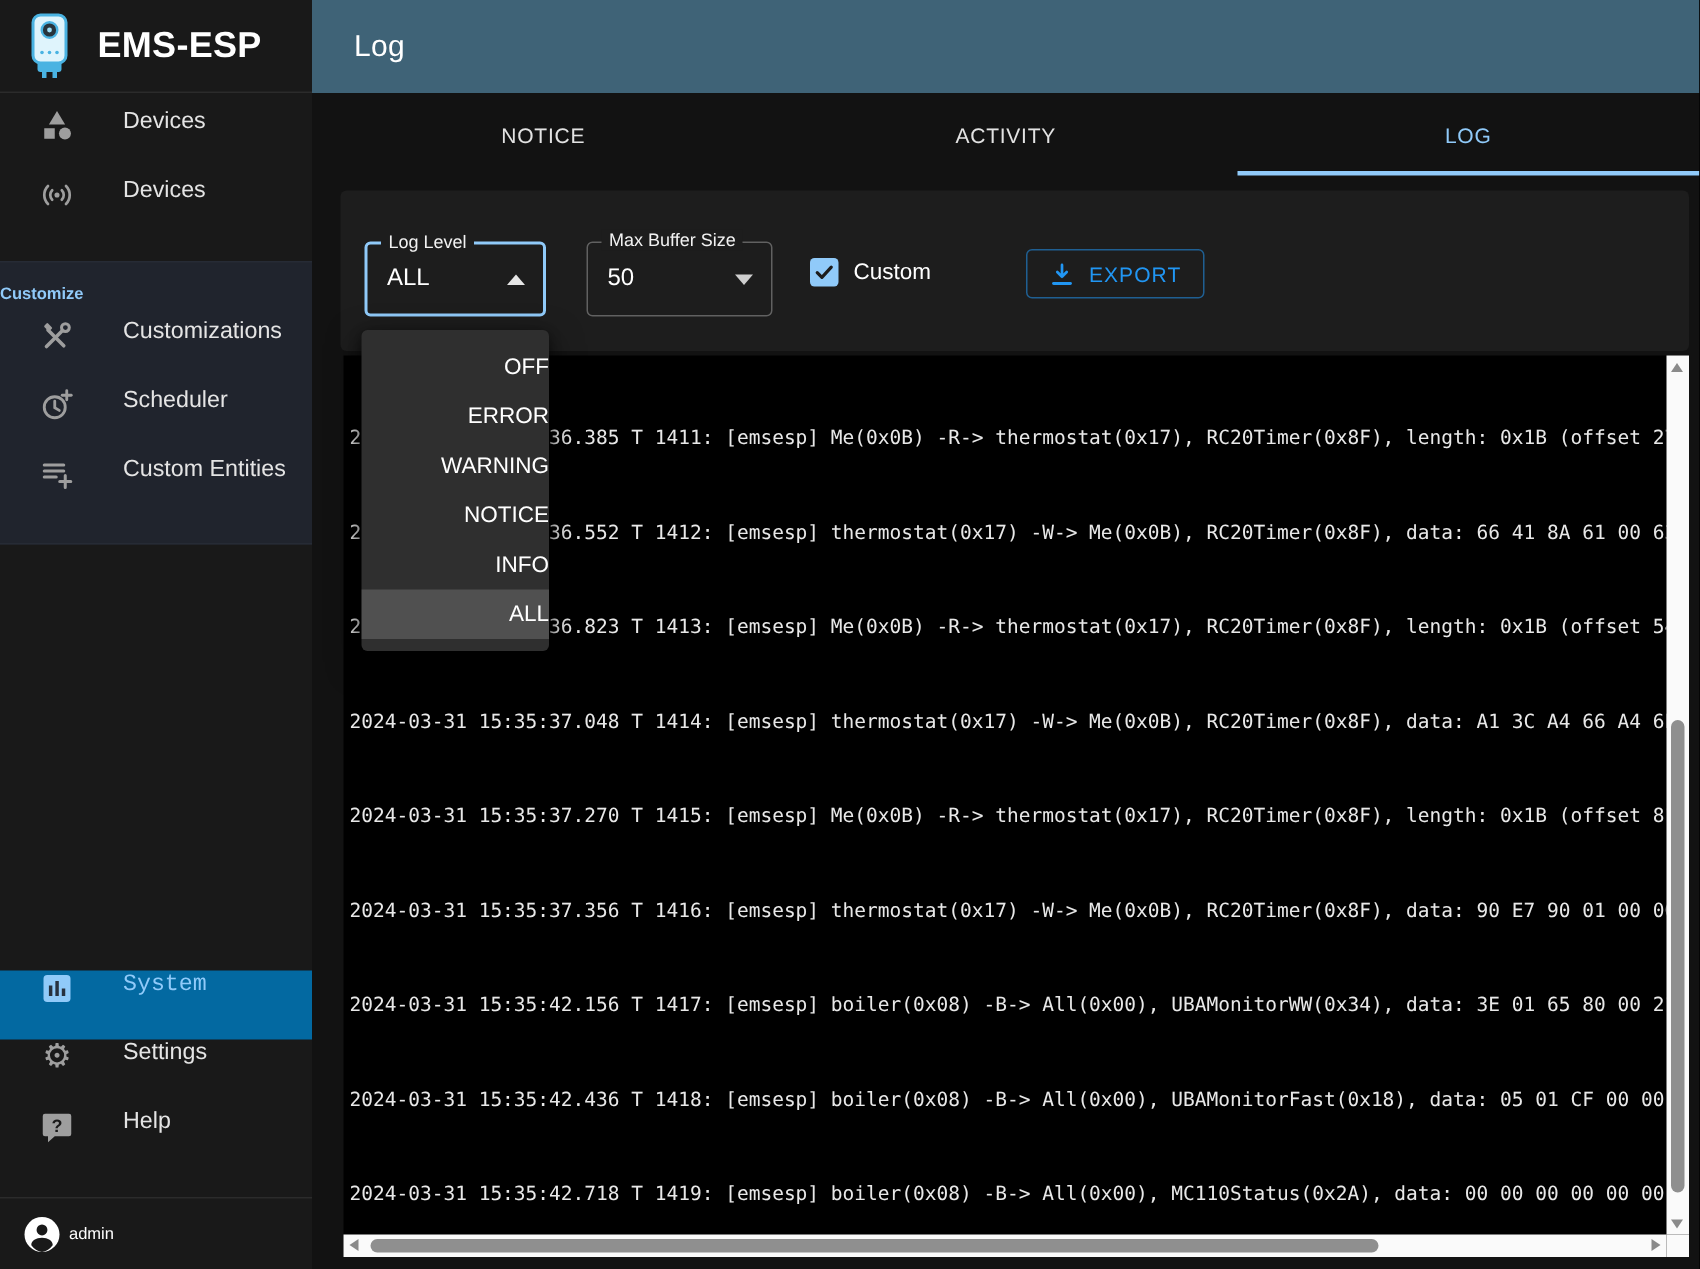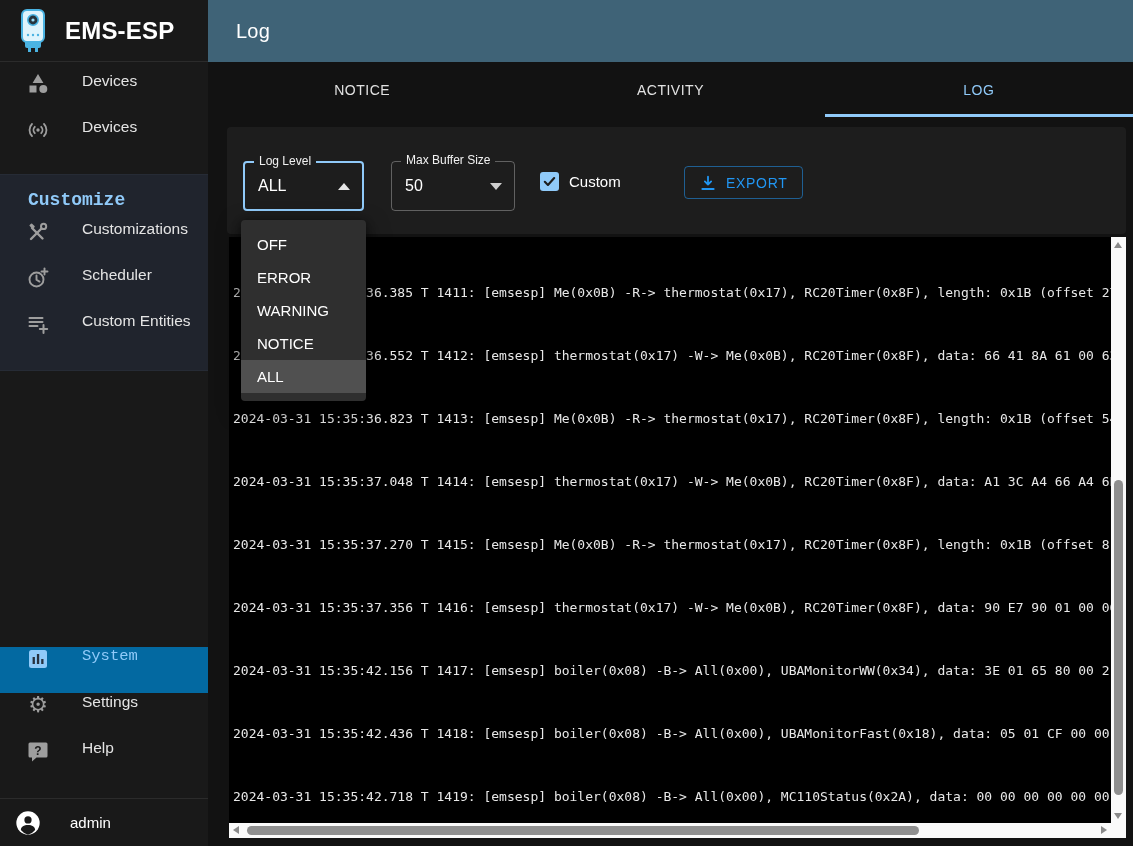--- a/index.html
+++ b/index.html
@@ -12,25 +12,25 @@
   .brand{flex:0 0 62px;display:flex;align-items:center;padding-left:15px;gap:14px;
          border-bottom:1px solid #2b2b2b;box-sizing:border-box;}
   .brand-label{font-size:24px;font-weight:600;color:#fff;letter-spacing:.2px;}
   .top-nav{margin-top:10px;}
   .nav-item{height:46px;display:flex;align-items:flex-start;padding-left:26px;gap:32px;
             font-size:15.5px;color:#e4e4e4;cursor:pointer;}
   .nav-item .icn{width:24px;height:24px;flex:0 0 24px;display:flex;align-items:center;justify-content:center;}
   .nav-item.active{background:#0369a1;color:#90caf9;font-family:Liberation Mono, monospace;}
   .customize{margin-top:10px;background:#20242d;border-top:1px solid #262b35;
              border-bottom:1px solid #262b35;padding-bottom:12px;}
-  .section-label{padding:15px 28px 10px;font-size:18px;font-weight:700;color:#90caf9;font-family:Liberation Mono, monospace;}
+  .section-label{padding:15px 0 10px;font-size:11px;font-weight:700;color:#90caf9;}
   .sb-bottom{margin-top:auto;}
   .user-divider{height:1px;background:#2b2b2b;margin-top:13px;}
-  .user-row{height:47px;display:flex;align-items:center;padding-left:14px;gap:28px;
-            font-size:15px;color:#fff;cursor:pointer;}
+  .user-row{height:47px;display:flex;align-items:center;padding-left:14px;gap:4px;
+            font-size:11px;color:#fff;cursor:pointer;}
   .gear-glyph{font-size:22px;line-height:1;color:#9e9e9e;font-family:"DejaVu Sans",sans-serif;}
 
   
   .main{position:absolute;left:208px;top:0;width:925px;height:846px;background:#121212;}
   .appbar{height:62px;background:#3f6377;display:flex;align-items:center;padding-left:28px;box-sizing:border-box;}
   .page-title{margin:0;font-size:20px;font-weight:400;color:#fff;letter-spacing:.2px;}
   .tabs{height:55px;display:flex;}
   .tab{flex:1;display:flex;align-items:center;justify-content:center;position:relative;
        font-size:14px;font-weight:500;letter-spacing:.5px;color:#e2e2e2;cursor:pointer;}
   .tab.active{color:#90caf9;}
@@ -74,21 +74,21 @@
   .sb-corner{position:absolute;right:0;bottom:0;width:15px;height:15px;background:#fafafa;}
   .arr{position:absolute;width:0;height:0;}
   .arr.up{left:3px;top:5px;border-left:4.5px solid transparent;border-right:4.5px solid transparent;border-bottom:6px solid #8a8a8a;}
   .arr.down{left:3px;bottom:4px;border-left:4.5px solid transparent;border-right:4.5px solid transparent;border-top:6px solid #8a8a8a;}
   .arr.left{top:3px;left:4px;border-top:4.5px solid transparent;border-bottom:4.5px solid transparent;border-right:6px solid #8a8a8a;}
   .arr.right{top:3px;right:4px;border-top:4.5px solid transparent;border-bottom:4.5px solid transparent;border-left:6px solid #8a8a8a;}
 
   
   .menu{position:absolute;left:33px;top:220px;width:125px;background:#2f2f2f;border-radius:4px;
         box-shadow:0 8px 22px rgba(0,0,0,.6),0 2px 8px rgba(0,0,0,.45);padding:8px 0;z-index:20;}
-  .menu-item{height:33px;line-height:33px;padding-left:16px;font-size:15px;color:#fff;cursor:pointer;}
+  .menu-item{height:33px;line-height:33px;padding-left:16px;font-size:15px;color:#fff;cursor:pointer;text-align:right;}
   .menu-item.selected{background:rgba(255,255,255,.16);}
 </style>
 </head>
 <body>
 
 <div class="app">
 
   <aside class="sidebar">
     <div class="brand">
       <span class="icn" style="width:36px;height:46px;">
@@ -291,16 +291,17 @@
         <span class="arr right"></span>
       </div>
       <div class="sb-corner"></div>
     </div>
 
     <div class="menu">
       <div class="menu-item">OFF</div>
       <div class="menu-item">ERROR</div>
       <div class="menu-item">WARNING</div>
       <div class="menu-item">NOTICE</div>
+      <div class="menu-item">INFO</div>
       <div class="menu-item selected">ALL</div>
     </div>
   </main>
 </div>
 
 </body></html>

